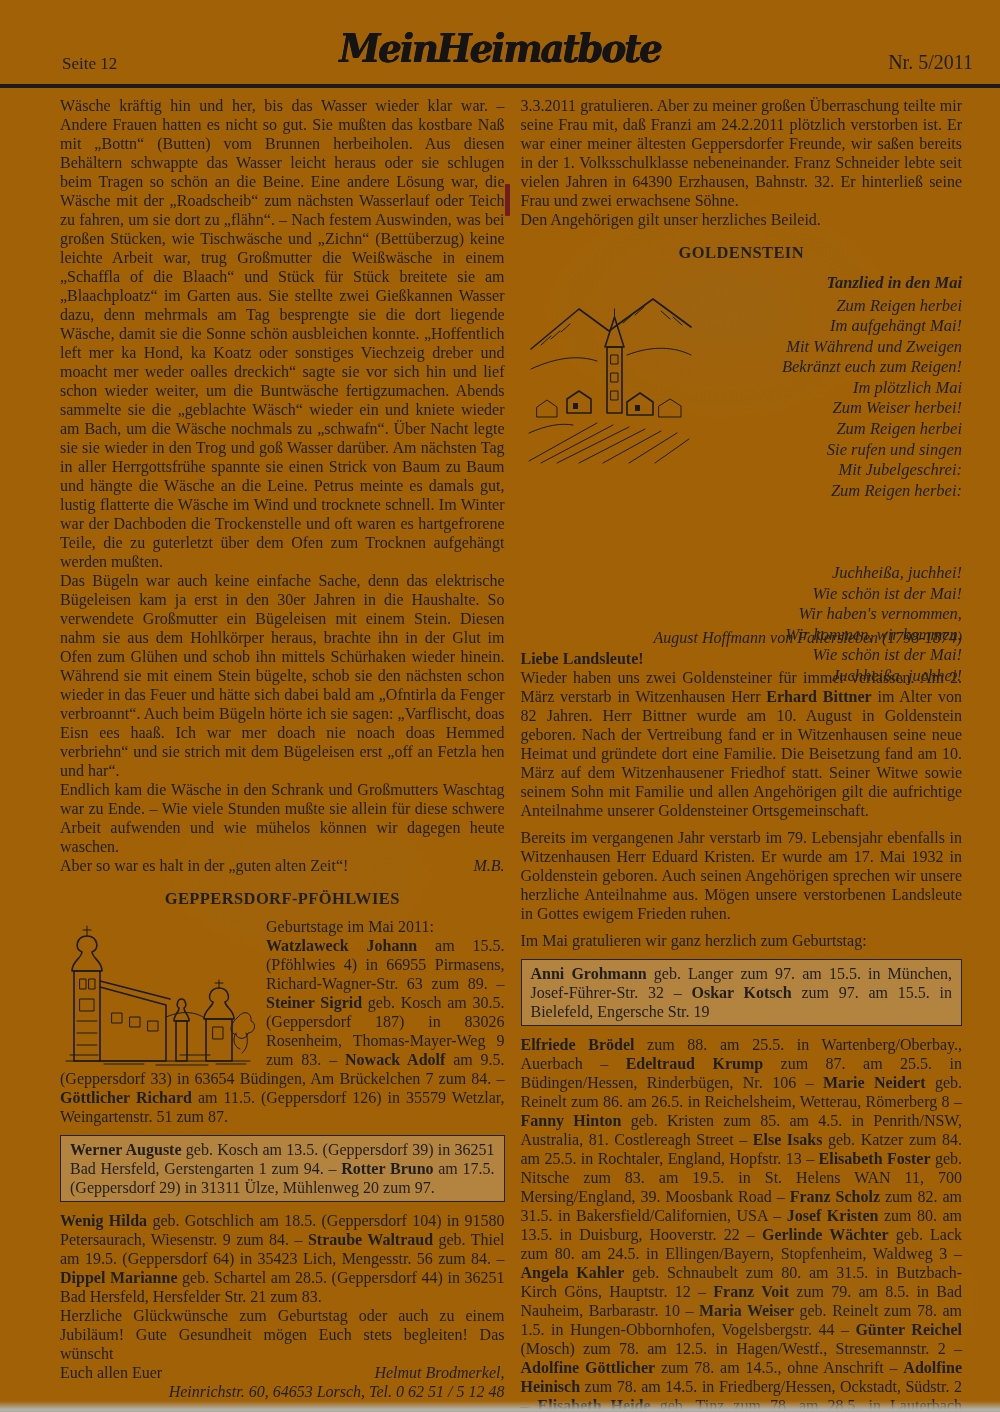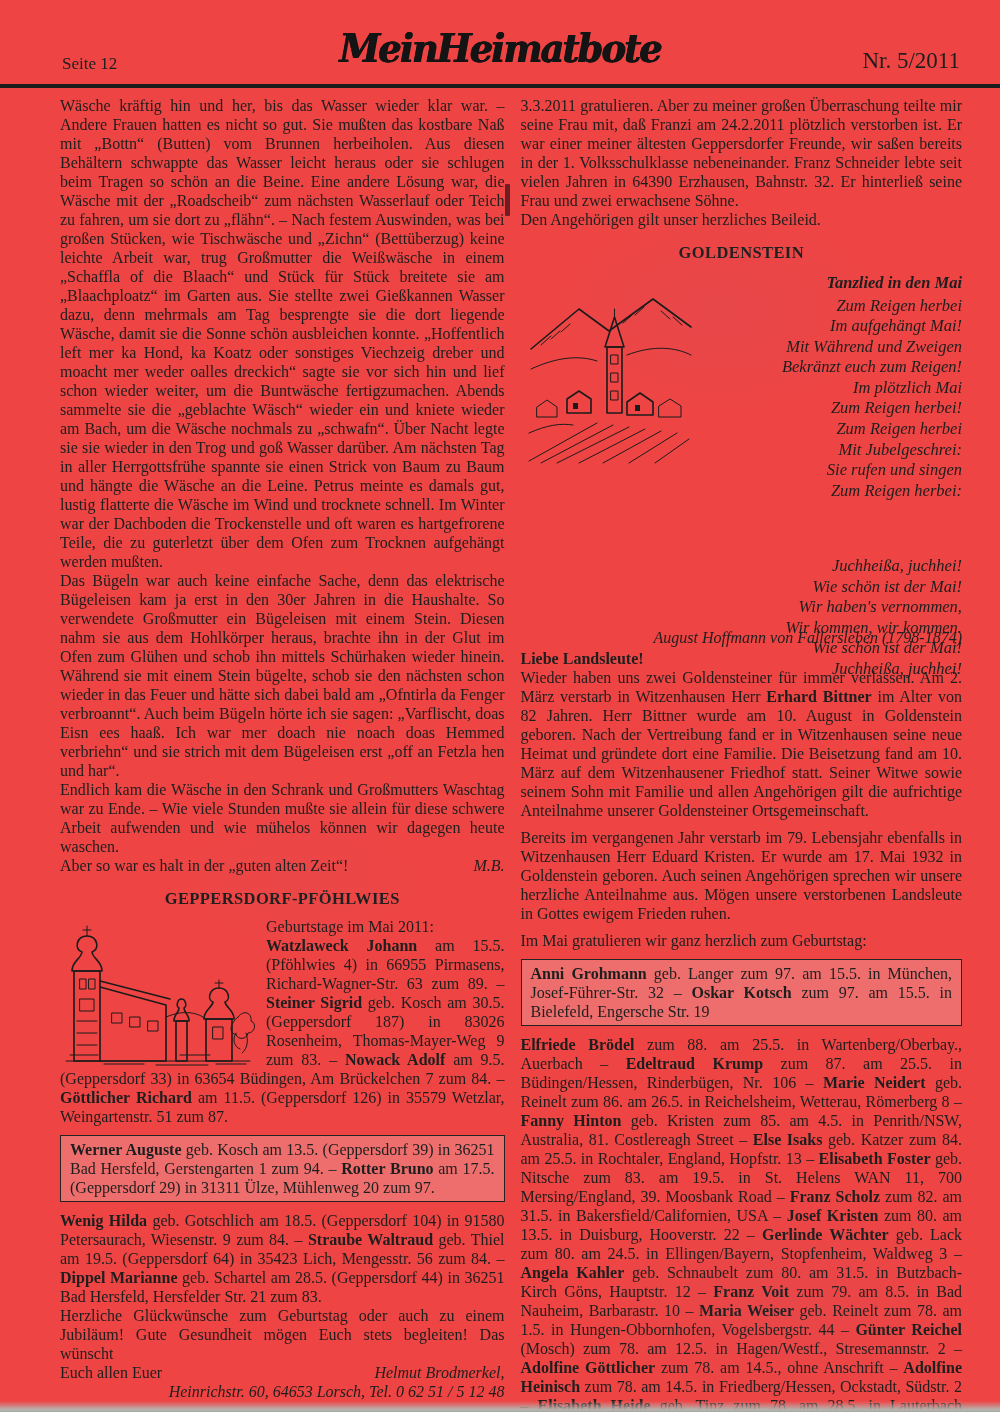--- a/index.html
+++ b/index.html
@@ -1,39 +1,39 @@
 <!DOCTYPE html>
 <html lang="de"><head>
 <meta charset="utf-8">
 <style>
   html,body{margin:0;padding:0;background:#d8d8d4;}
   .page{
     position:relative;
     width:1000px;height:1412px;
     margin:0 auto;
-    background:#ef4444;
+    background:#a16207;
     overflow:hidden;
     font-family:"Liberation Serif","DejaVu Serif",serif;
     color:#1e1e1e;
   }
   .page::before{
     content:"";position:absolute;inset:0;pointer-events:none;
     background:
       radial-gradient(ellipse 260px 160px at 72% 22%, rgba(100,125,160,0.06), transparent 70%),
       radial-gradient(ellipse 300px 180px at 78% 92%, rgba(100,125,160,0.05), transparent 70%),
       radial-gradient(ellipse 200px 120px at 30% 62%, rgba(120,130,150,0.04), transparent 70%);
   }
   
   .header{
     position:relative;height:88px;
     border-bottom:4px solid #1c1c1c;
     box-sizing:border-box;
   }
   .page-num{position:absolute;left:62px;bottom:10px;font-size:17px;}
-  .issue-num{position:absolute;right:40px;bottom:10px;font-size:23px;margin-top:12px;}
+  .issue-num{position:absolute;right:27px;bottom:10px;font-size:20px;margin-top:12px;}
   .masthead{
     position:absolute;left:0;right:0;top:26px;text-align:center;
     font-family:"DejaVu Serif",serif;
     font-weight:bold;font-style:italic;
     font-size:37px;letter-spacing:-2px;
     transform:scaleY(1.08);
     color:#141414;
     text-shadow:0.6px 0 0 #141414, -0.4px 0 0 #141414;
   }
   
@@ -65,21 +65,21 @@
   .wrapblock svg{float:left;margin:4px 10px 2px 0;}
   .intro-line{display:block;text-align:left;}
   
   .poem{position:relative;height:362px;margin-top:2px;}
   .poem svg{position:absolute;left:6px;top:12px;}
   .stanza{font-style:italic;text-align:right;line-height:20.5px;font-size:16.5px;}
   .stanza div{white-space:nowrap;}
   .poem-title{font-weight:bold;font-style:italic;font-size:16.5px;margin-bottom:2px;}
   .st1{position:absolute;left:172px;right:0;top:2px;}
   .st2{position:absolute;left:0;right:0;top:148px;}
-  .st3{position:absolute;left:0;right:0;top:285px;}
+  .st3{position:absolute;left:0;right:0;top:292px;}
   .attribution{position:absolute;right:0;bottom:-14px;font-style:italic;font-size:16px;}
   
   .red-mark{
     position:absolute;left:505px;top:184px;width:5px;height:32px;
     background:#6f1d22;border-radius:1px;
   }
   .bottom-edge{
     position:absolute;left:0;right:0;bottom:0;height:11px;
     background:linear-gradient(to bottom, rgba(160,160,155,0), #b5b5b0 80%, #a8a8a3);
   }
@@ -192,27 +192,27 @@
         </svg>
 
         <div class="stanza st1">
           <div class="poem-title">Tanzlied in den Mai</div>
           <div>
               <div>Zum Reigen herbei</div>
               <div>Im aufgehängt Mai!</div>
               <div>Mit Während und Zweigen</div>
               <div>Bekränzt euch zum Reigen!</div>
               <div>Im plötzlich Mai</div>
-              <div>Zum Reigen herbei!</div>
+              <div>Zum Weiser herbei!</div>
             </div>
         </div>
         <div class="stanza st2">
             <div>Zum Reigen herbei</div>
+            <div>Sie rufen und singen</div>
             <div>Mit Jubelgeschrei:</div>
-            <div>Sie rufen und singen</div>
             <div>Zum Reigen herbei:</div>
           </div>
         <div class="stanza st3">
             <div>Juchheißa, juchhei!</div>
             <div>Wie schön ist der Mai!</div>
             <div>Wir haben's vernommen,</div>
             <div>Wir kommen, wir kommen.</div>
             <div>Wie schön ist der Mai!</div>
             <div>Juchheißa, juchhei!</div>
           </div>

